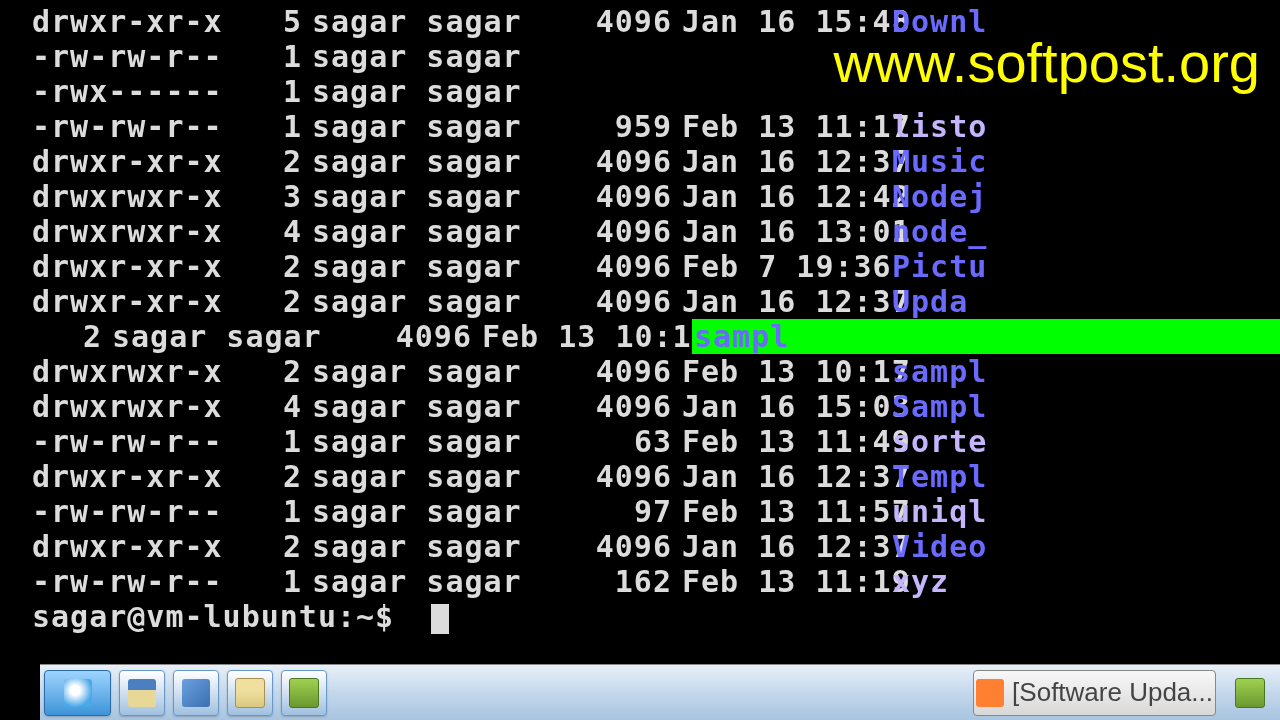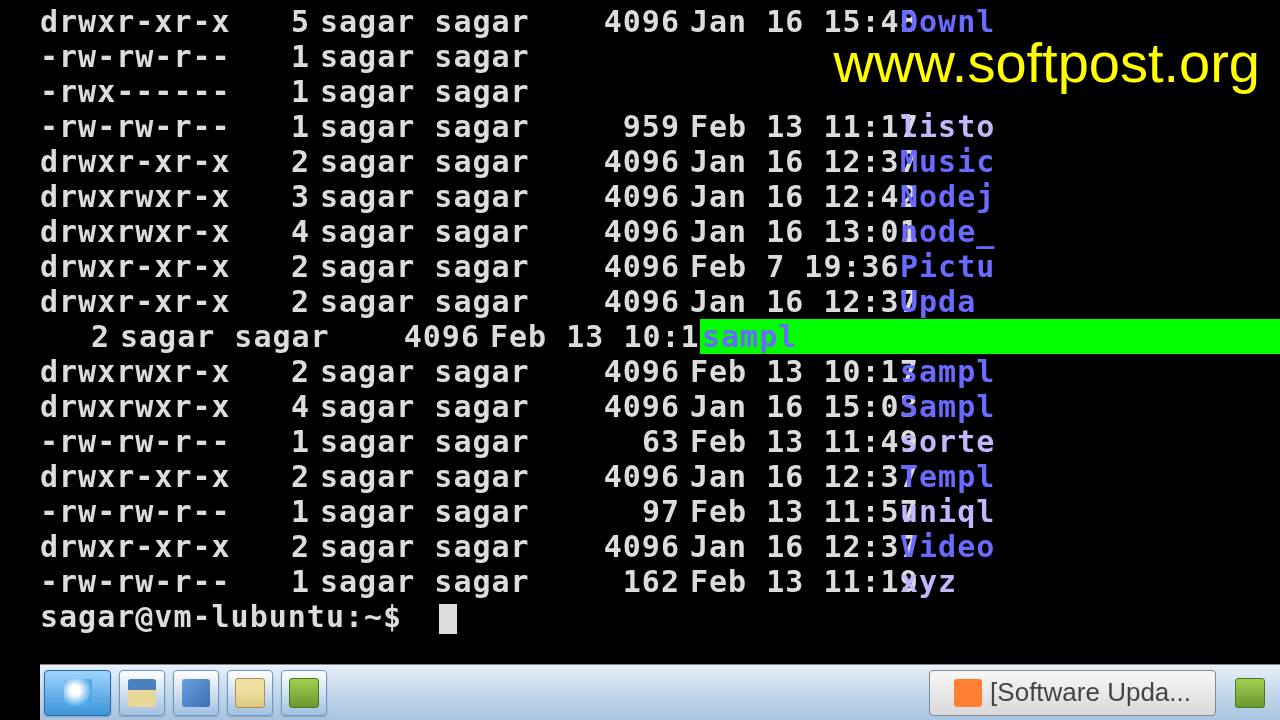--- a/index.html
+++ b/index.html
@@ -1,37 +1,37 @@
 <!DOCTYPE html>
 <html><head>
 <meta charset="utf-8">
 <style>
   html,body{margin:0;padding:0;width:1280px;height:720px;overflow:hidden;background:#000;font-family:"DejaVu Sans Mono","Liberation Mono",monospace}
-  .terminal{position:absolute;top:0;left:0;right:0;bottom:55px;background:#000;color:#dcdcdc;font-size:30px;line-height:35px;letter-spacing:1px;padding:4px 0 0 40px;overflow:hidden;white-space:nowrap;font-weight:bold}
+  .terminal{position:absolute;top:0;left:0;right:0;bottom:55px;background:#000;color:#dcdcdc;font-size:30px;line-height:35px;letter-spacing:1px;padding:4px 0 0 32px;overflow:hidden;white-space:nowrap;font-weight:bold}
   .row{height:35px;display:flex}
   .row>span{display:inline-block}
   .perm{width:200px}
   .lnk{width:70px;text-align:right;padding-right:10px}
   .own{width:260px}
   .sz{width:100px;text-align:right;padding-right:10px}
   .date{width:210px}
   .fname{flex:1}
   .c-dir{color:#6a6aff;font-weight:bold}
   .c-file{color:#c4b5fd}
   .c-exec{color:#00ff00;font-weight:bold}
   .c-other{color:#6a6aff;background:#00ff00;font-weight:bold;padding:0 2px}
   .prompt-row{height:35px}
   .prompt{color:#dcdcdc}
   .cursor{display:inline-block;width:18px;height:30px;background:#dcdcdc;vertical-align:middle;margin-left:18px}
   .watermark{position:absolute;top:30px;right:20px;color:#ffff00;font-family:Arial,Helvetica,sans-serif;font-size:56px;font-weight:normal;letter-spacing:0}
   .taskbar{position:absolute;left:40px;right:0;bottom:0;height:55px;background:linear-gradient(to bottom,#e8f0f8 0%,#c4d8ec 50%,#a8c4e0 100%);border-top:1px solid #888;display:flex;align-items:center}
   .taskbar .btn{height:44px;border:1px solid #6898c8;border-radius:4px;margin:0 4px;background:linear-gradient(to bottom,#ffffff 0%,#d0e0f0 50%,#a0c0e0 100%);display:flex;align-items:center;justify-content:center;box-shadow:0 1px 2px rgba(0,0,0,.2)}
   .taskbar .start{width:65px;background:linear-gradient(to bottom,#9ed4ff 0%,#3d94d8 100%);border-color:#2a6aa8}
   .taskbar .ql{width:44px}
-  .taskbar .task{height:44px;border:1px solid #888;border-radius:4px;margin:0 4px;padding:0 24px;background:linear-gradient(to bottom,#f8f8f8 0%,#d8d8d8 100%);display:flex;align-items:center;color:#444;font-family:Arial,Helvetica,sans-serif;font-size:26px;max-width:300px;overflow:hidden;white-space:nowrap}
+  .taskbar .task{height:44px;border:1px solid #888;border-radius:4px;margin:0 4px;padding:0 2px;background:linear-gradient(to bottom,#f8f8f8 0%,#d8d8d8 100%);display:flex;align-items:center;color:#444;font-family:Arial,Helvetica,sans-serif;font-size:26px;max-width:300px;overflow:hidden;white-space:nowrap}
   .ic{width:28px;height:28px;border-radius:3px;flex:0 0 auto}
   .ic-bird{background:radial-gradient(circle at 40% 40%,#ffffff 20%,#4aa8e8 70%)}
   .ic-fm{background:linear-gradient(to bottom,#4a80c0 40%,#e8d898 40%)}
   .ic-fm2{background:linear-gradient(135deg,#6aa0e0 0%,#3a70b0 100%)}
   .ic-folder{background:linear-gradient(to bottom,#f0e0a0 40%,#d8c880 100%);border:1px solid #a89050}
   .ic-term{background:linear-gradient(to bottom,#a0d050 0%,#6a9830 100%);border:1px solid #4a7820}
   .ic-upd{background:#ff8030}
   .spacer{flex:1}
   .tray{width:60px;height:44px;display:flex;align-items:center;justify-content:center}
   .left-edge{position:absolute;left:0;top:0;bottom:0;width:40px;background:#000}

